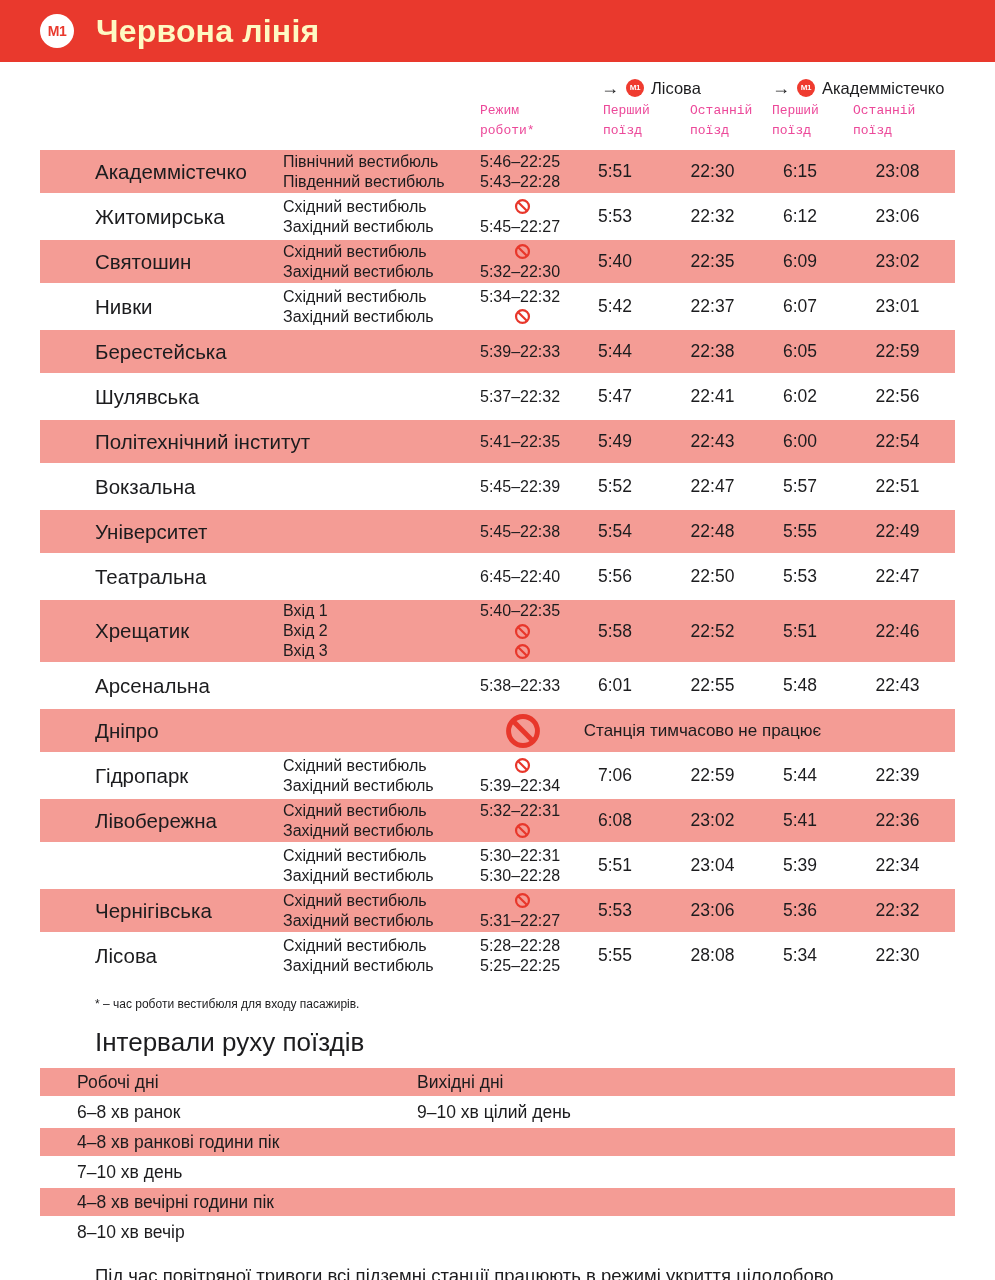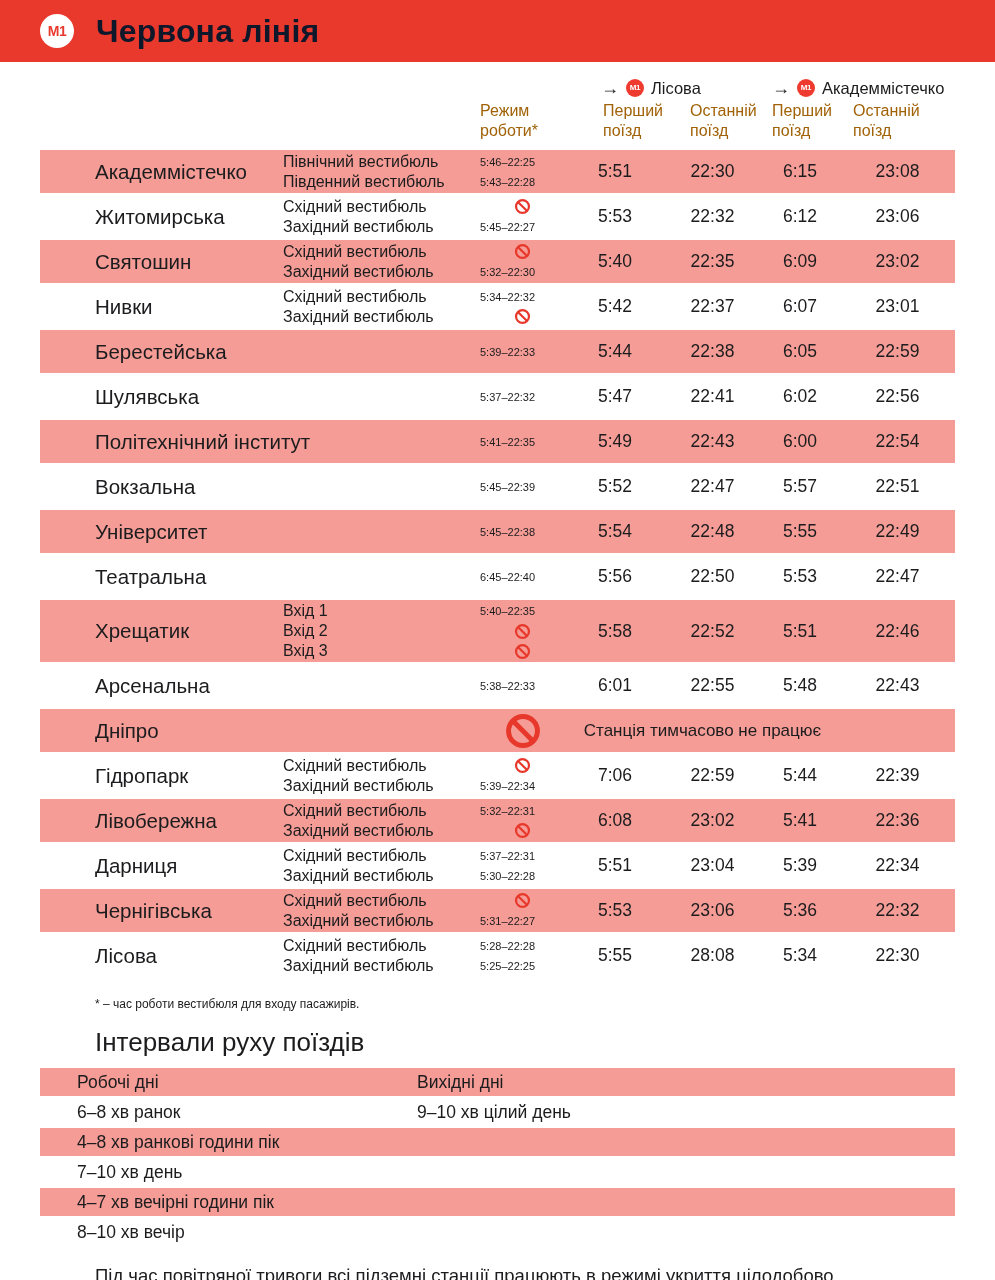--- a/index.html
+++ b/index.html
@@ -11,52 +11,52 @@
   
   .page-header{
     height:62px;background:#e9392d;display:flex;align-items:center;
     padding-left:40px;gap:22px;
   }
   .m1-circle{
     width:34px;height:34px;border-radius:50%;background:#ffffff;color:#e9392d;
     font-weight:bold;font-size:14px;display:flex;align-items:center;justify-content:center;
     letter-spacing:-.5px;flex:0 0 auto;
   }
-  .page-title{color:#0f172a;font-size:32px;font-weight:bold;margin:0;letter-spacing:.2px;}
+  .page-title{color:#fef9c3;font-size:32px;font-weight:bold;margin:0;letter-spacing:.2px;}
 
   
   .grid7{display:grid;grid-template-columns:243px 187px 95px 100px 95px 80px 115px;}
 
   
   .thead{margin:0 40px;padding-top:16px;}
   .dirrow{align-items:center;}
   .dir{display:flex;align-items:center;gap:7px;font-size:16.5px;line-height:20px;}
   .dir-1{grid-column:4/6;padding-left:36px;}
   .dir-2{grid-column:6/8;padding-left:12px;}
   .arrow{font-size:18px;font-weight:bold;line-height:18px;}
   .badge-sm{
     width:18px;height:18px;border-radius:50%;background:#ef3b2f;color:#fff;
     font-size:8px;font-weight:bold;display:flex;align-items:center;justify-content:center;
     flex:0 0 auto;letter-spacing:-.3px;
   }
   .collabels{padding:3px 0 9px;}
-  .clabel{font-size:16px;line-height:20px;color:#a16207;}
+  .clabel{font-size:13px;line-height:20px;color:#ec4899;font-family:Liberation Mono, monospace;}
   .regime-label{grid-column:3;padding-left:10px;}
   .c4l{grid-column:4;padding-left:38px;}
   .c5l{grid-column:5;padding-left:25px;}
   .c6l{grid-column:6;padding-left:12px;}
   .c7l{grid-column:7;padding-left:13px;}
 
   
   .srow{align-items:center;min-height:41px;margin:0 40px 2px;padding:1px 0;}
   .srow.shaded{background:#f49c95;}
   .sname{grid-column:1;padding-left:55px;font-size:20.5px;font-weight:500;white-space:nowrap;}
   .vest{grid-column:2;font-size:16px;}
   .vline{line-height:20px;height:20px;white-space:nowrap;}
-  .regime{grid-column:3;padding-left:10px;font-size:11px;}
+  .regime{grid-column:3;padding-left:10px;font-size:16px;}
   .rline{line-height:20px;height:20px;white-space:nowrap;}
   .rline.iconline{display:flex;align-items:center;justify-content:center;width:85px;}
   .bigicon{display:flex;align-items:center;justify-content:center;width:85px;}
   .t{text-align:center;font-size:17.5px;}
   .t1{grid-column:4;}.t2{grid-column:5;}.t3{grid-column:6;}.t4{grid-column:7;}
   .notice{grid-column:4/7;text-align:center;font-size:17px;}
 
   
   .footnote{margin:20px 40px 0;padding-left:55px;font-size:12px;}
   .section-title{margin:16px 40px 10px;padding-left:55px;font-size:26px;font-weight:500;}
@@ -354,27 +354,26 @@
             </svg>
           </span>
         </div>
       </div>
       <div class="t t1">6:08</div>
       <div class="t t2">23:02</div>
       <div class="t t3">5:41</div>
       <div class="t t4">22:36</div>
     </div>
     <div class="grid7 srow">
-      <div class="sname">Дарниця</div>
-      <div class="vest">
-        <div class="vline">Східний вестибюль</div>
-        <div class="vline">Західний вестибюль</div>
-      </div>
-      <div class="regime">
-        <div class="rline">5:37–22:31</div>
+      <div class="vest">
+        <div class="vline">Східний вестибюль</div>
+        <div class="vline">Західний вестибюль</div>
+      </div>
+      <div class="regime">
+        <div class="rline">5:30–22:31</div>
         <div class="rline">5:30–22:28</div>
       </div>
       <div class="t t1">5:51</div>
       <div class="t t2">23:04</div>
       <div class="t t3">5:39</div>
       <div class="t t4">22:34</div>
     </div>
     <div class="grid7 srow shaded">
       <div class="sname">Чернігівська</div>
       <div class="vest">
@@ -427,21 +426,21 @@
       <div class="ileft">6–8 хв ранок</div>
       <div class="iright">9–10 хв цілий день</div>
     </div>
     <div class="irow shaded">
       <div class="ileft">4–8 хв ранкові години пік</div>
     </div>
     <div class="irow">
       <div class="ileft">7–10 хв день</div>
     </div>
     <div class="irow shaded">
-      <div class="ileft">4–7 хв вечірні години пік</div>
+      <div class="ileft">4–8 хв вечірні години пік</div>
     </div>
     <div class="irow">
       <div class="ileft">8–10 хв вечір</div>
     </div>
   </div>
 
 <div class="notes">
   <div>Під час повітряної тривоги всі підземні станції працюють в режимі укриття цілодобово.</div>
 
 </div>

